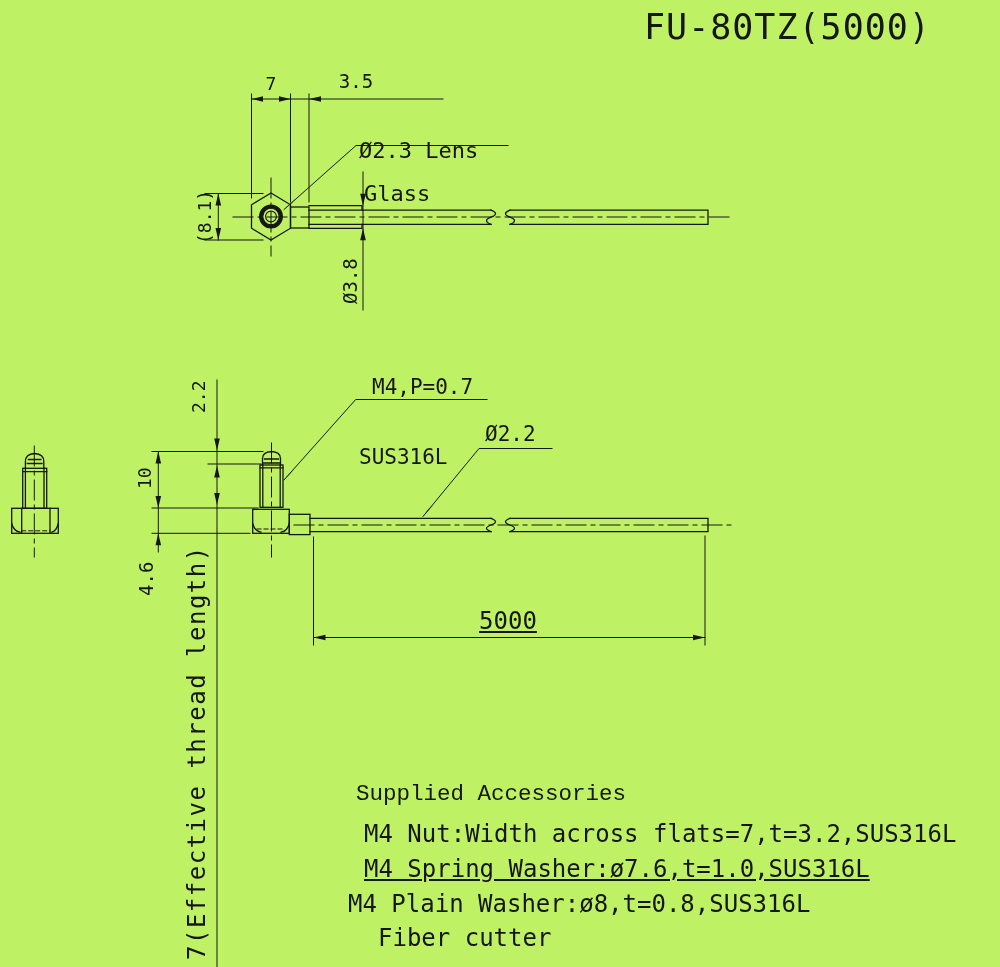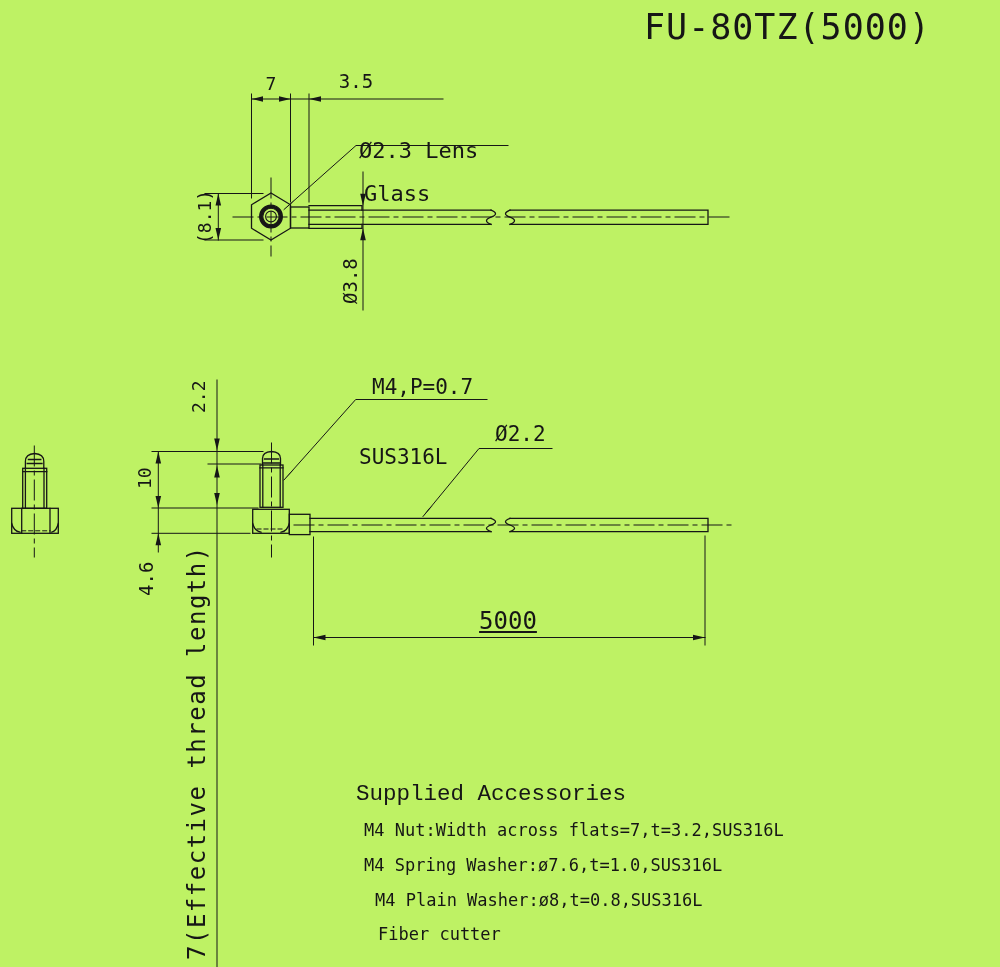--- a/index.html
+++ b/index.html
@@ -10,21 +10,21 @@
   .ctr{text-align:center;}
   .v{transform-origin:0 0;transform:rotate(-90deg);}
   .t-title{font-size:35px;letter-spacing:1px;}
   .t-dim{font-size:18px;}
   .t-dim19{font-size:19px;}
   .t-dim24{font-size:24px;text-decoration:underline;}
   .t-lab{font-size:22px;}
   .t-lab21{font-size:21px;}
   .t-thread{font-size:24px;letter-spacing:1.5px;}
   .t-acc-h{font-size:22.5px;}
-  .t-acc{font-size:17px;}
+  .t-acc{font-size:24px;}
 </style>
 </head>
 <body>
 
 <div id="stage">
 
   <svg id="drawing" width="1000" height="967" viewBox="0 0 1000 967" stroke="#161616" fill="none" stroke-width="1.3" stroke-linecap="square">
 
     <g>
       <path d="M271,193 L290.5,204.8 L290.5,228.2 L271,240 L251.5,228.2 L251.5,204.8 Z"></path>
@@ -123,27 +123,27 @@
   <div class="lbl t-dim ctr" style="left:251px;top:74px;width:40px;">7</div>
   <div class="lbl t-dim19 ctr" style="left:324px;top:71px;width:64px;text-align:center;">3.5</div>
   <div class="lbl t-lab" style="left:359px;top:119px;margin-top:20px;">Ø2.3 Lens</div>
   <div class="lbl t-lab" style="left:364px;top:146px;margin-top:36px;">Glass</div>
   <div class="lbl t-dim v" style="left:195px;top:244px;">(8.1)</div>
   <div class="lbl t-dim19 v" style="left:340px;top:304px;">Ø3.8</div>
 
   <div class="lbl t-dim v" style="left:189px;top:413px;">2.2</div>
   <div class="lbl t-lab21" style="left:356px;top:376px;padding-left:16px;">M4,P=0.7</div>
   <div class="lbl t-lab21" style="left:359px;top:402px;margin-top:44px;">SUS316L</div>
-  <div class="lbl t-lab21" style="left:495px;top:423px;text-align:center;">Ø2.2</div>
+  <div class="lbl t-lab21" style="left:485px;top:423px;text-align:center;">Ø2.2</div>
   <div class="lbl t-dim v" style="left:135px;top:489px;">10</div>
   <div class="lbl t-dim19 v" style="left:136px;top:596px;">4.6</div>
   <div class="lbl t-dim24 ctr" style="left:458px;top:608px;width:100px;">5000</div>
   <div class="lbl t-thread v" style="left:184px;top:960px;">7(Effective thread length)</div>
 
   <div>
     <div class="lbl t-acc-h" style="left:356px;top:782px;font-family:Liberation Mono, monospace;">Supplied Accessories</div>
     <div class="lbl t-acc" style="left:364px;top:821px;">M4 Nut:Width across flats=7,t=3.2,SUS316L</div>
-    <div class="lbl t-acc" style="left:364px;top:856px;">M4 Spring Washer:ø7.6,t=1.0,SUS316L</div>
-    <div class="lbl t-acc" style="left:375px;top:891px;text-align:center;">M4 Plain Washer:ø8,t=0.8,SUS316L</div>
+    <div class="lbl t-acc" style="left:364px;top:856px;text-decoration:underline;">M4 Spring Washer:ø7.6,t=1.0,SUS316L</div>
+    <div class="lbl t-acc" style="left:348px;top:891px;text-align:center;">M4 Plain Washer:ø8,t=0.8,SUS316L</div>
     <div class="lbl t-acc" style="left:364px;top:925px;margin-left:14px;">Fiber cutter</div>
   </div>
 
 </div>
 
 </body></html>

